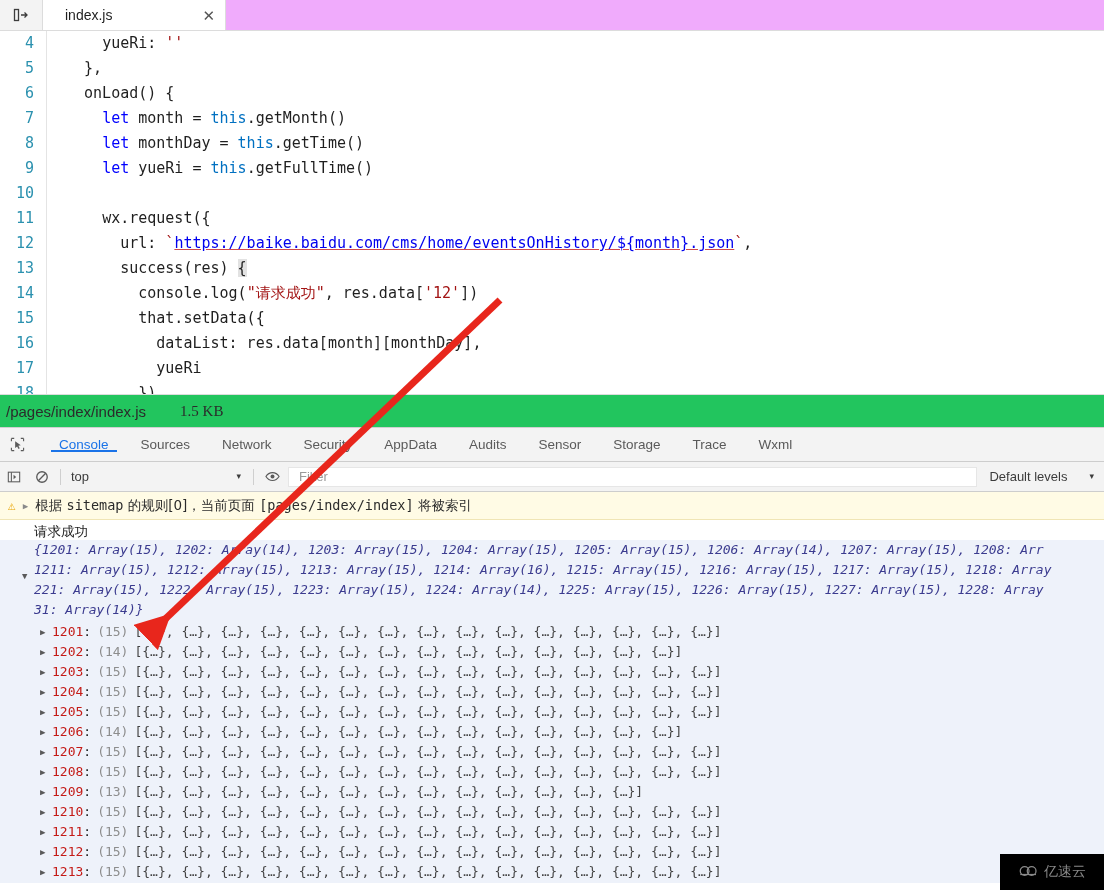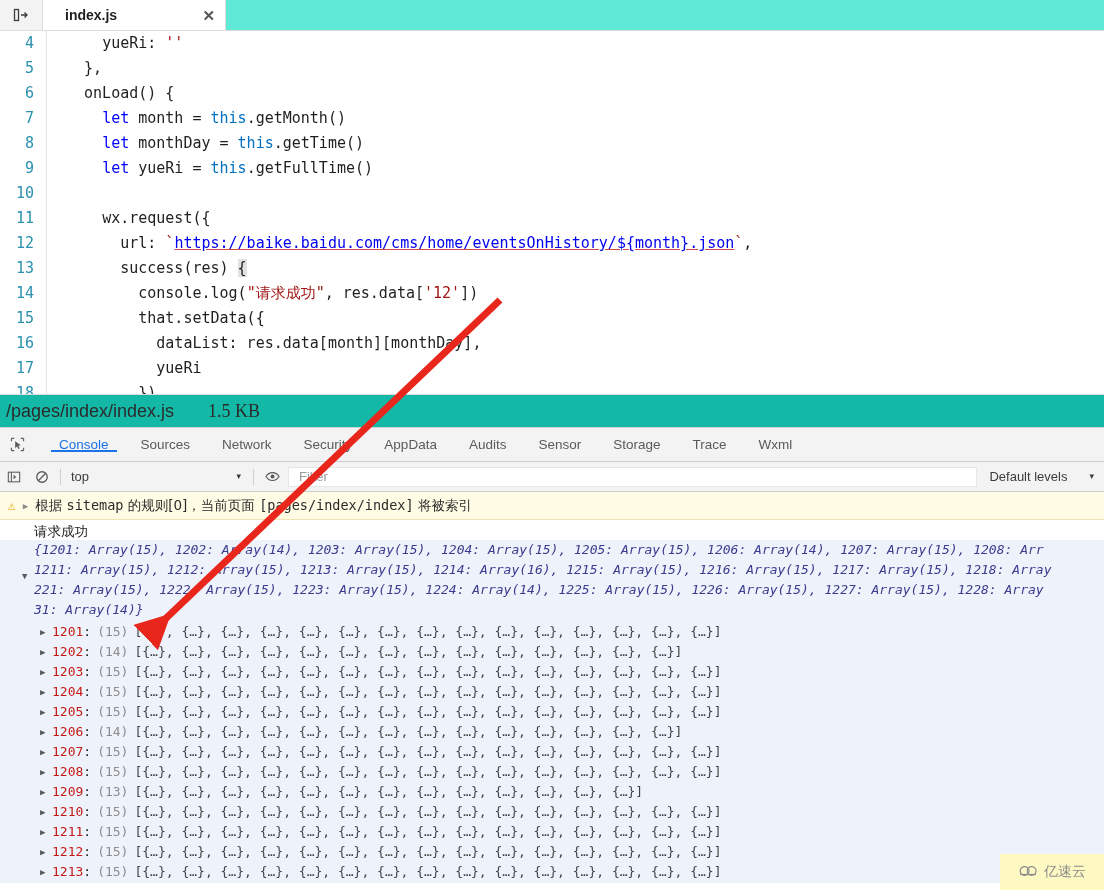--- a/index.html
+++ b/index.html
@@ -11,26 +11,25 @@
     width: 1104px;
     height: 890px;
     overflow: hidden;
     font-family: "Liberation Sans", sans-serif;
     position: relative;
   }
 
   
   .tabbar {
     height: 30px;
-    background: #5eead4;
+    background: #f0abfc;
     border-bottom: 1px solid #dcdcdc;
     display: flex;
     align-items: stretch;
     position: relative;
-    font-weight: bold;
   }
   .tabbar-toggle {
     width: 42px;
     display: flex;
     align-items: center;
     justify-content: center;
     border-right: 1px solid #dcdcdc;
     background: #f3f3f3;
     color: #3c3c3c;
   }
@@ -102,26 +101,26 @@
     text-decoration: underline;
     text-decoration-color: #d04a4a;
     text-decoration-style: solid;
   }
   .tick { color: #a31515; }
   .brace-hl { background: #e2e2e2; }
 
   
   .statusbar {
     height: 32px;
-    background: #14b8a6;
+    background: #22c55e;
     border-top: 1px solid #dcdcdc;
     border-bottom: 1px solid #d0d0d0;
     display: flex;
     align-items: center;
-    font-size: 18px;
+    font-size: 15px;
     color: #2b2b2b;
     padding-left: 6px;
   }
   .status-size { margin-left: 34px; font-family: Liberation Serif, serif; }
 
   
   .dt-tabs {
     height: 33px;
     background: #f3f3f3;
     display: flex;
@@ -301,21 +300,21 @@
     pointer-events: none;
   }
 
   
   .watermark {
     position: absolute;
     right: 0;
     bottom: 0;
     width: 104px;
     height: 36px;
-    background: #fef9c3;
+    background: #000000;
     display: flex;
     align-items: center;
     justify-content: center;
     gap: 4px;
     color: #8a8a8a;
     font-size: 14px;
     font-family: "DejaVu Sans", sans-serif;
   }
 </style>
 </head>

